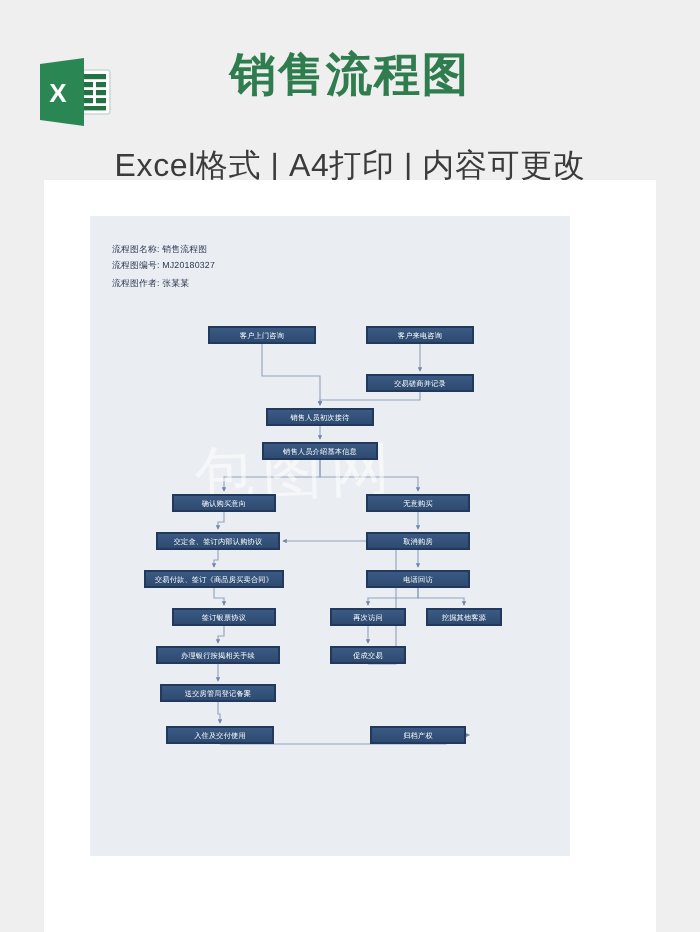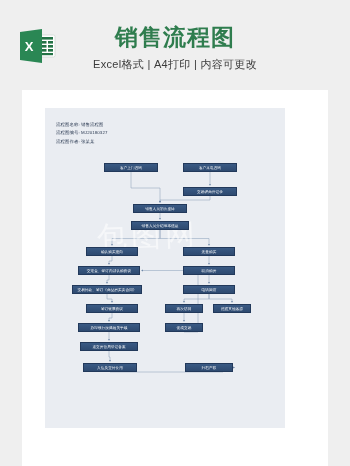--- a/index.html
+++ b/index.html
@@ -17,21 +17,21 @@
     width:40px;height:40px;
   }
   .title-wrap{
     position:absolute;left:0;right:0;top:22px;text-align:center;
   }
   .doc-title{
     font-size:23px;font-weight:bold;color:#2f7d4e;letter-spacing:1px;
     line-height:30px;
   }
   .doc-sub{
-    font-size:11px;color:#3b3b3b;margin-top:5px;letter-spacing:.3px;
+    font-size:16px;color:#3b3b3b;margin-top:21px;letter-spacing:.3px;
   }
   .page{
     position:absolute;left:22px;top:90px;width:306px;height:376px;
     background:#ffffff;
   }
   .sheet{
     position:absolute;left:23px;top:18px;width:240px;height:320px;
     background:#eaedf2;
   }
   .meta{

